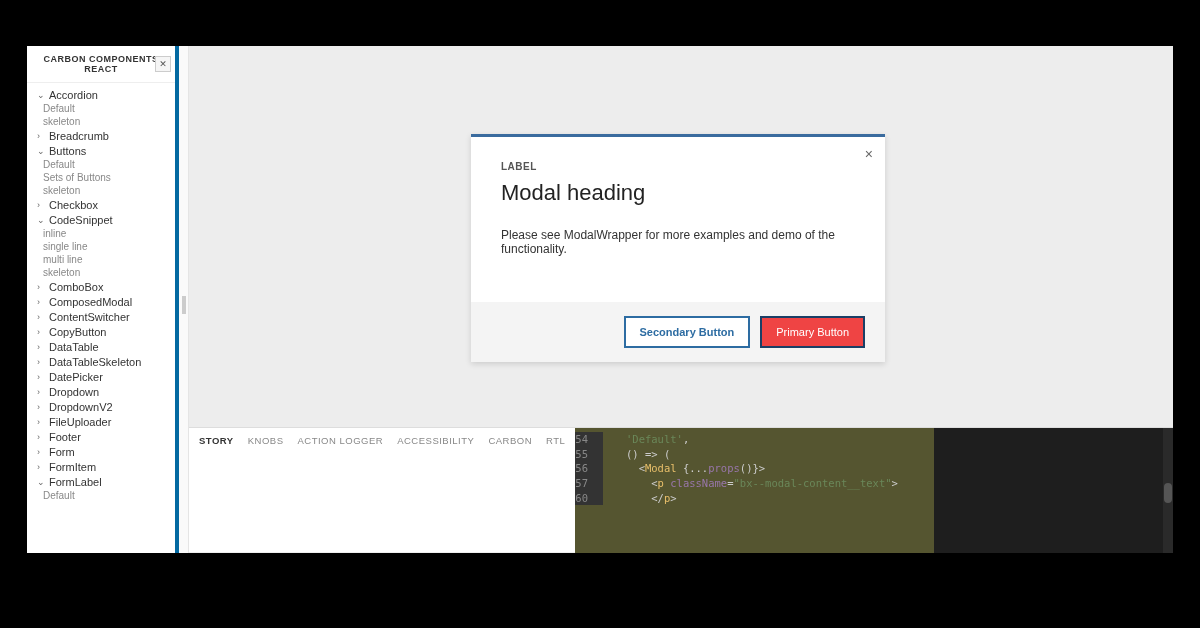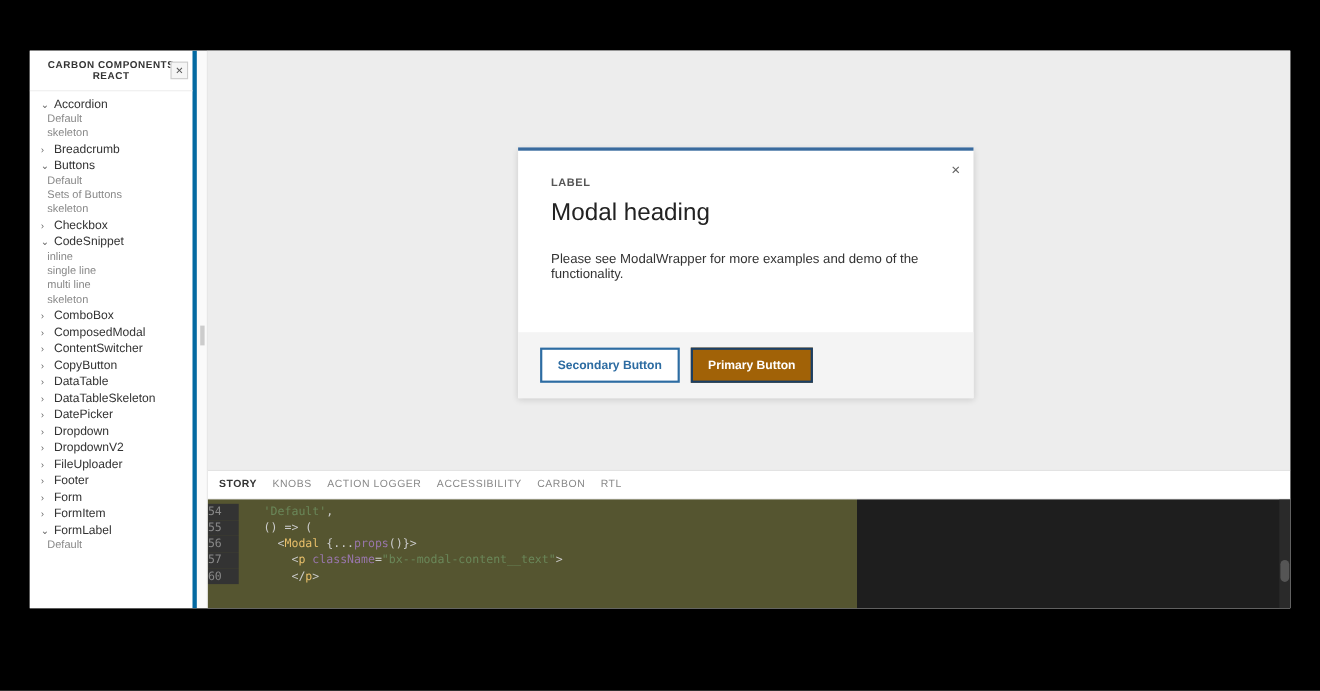--- a/index.html
+++ b/index.html
@@ -162,47 +162,47 @@
 }
 .modal-body {
   font-size: 12px;
   color: #333;
   margin-bottom: 30px;
 }
 .modal-footer {
   background: #f4f4f4;
   padding: 14px 20px;
   display: flex;
-  justify-content: flex-start;
+  justify-content: flex-end;
   gap: 10px;
 }
 .btn-secondary {
   border: 2px solid #2d6ca2;
   color: #2d6ca2;
   background: #fff;
   font-size: 11px;
   font-weight: 600;
   padding: 8px 14px;
   cursor: pointer;
 }
 .btn-primary {
   border: 2px solid #1a3f66;
-  background: #a16207;
+  background: #ef4444;
   color: #fff;
   font-size: 11px;
-  font-weight: 700;
+  font-weight: 400;
   padding: 8px 14px;
   cursor: pointer;
 }
 .addon-panel {
   height: 126px;
   background: #fff;
   border-top: 1px solid #ddd;
   display: flex;
-  flex-direction: column;
+  flex-direction: row;
 }
 .addon-tabs {
   display: flex;
   gap: 14px;
   padding: 7px 10px;
   font-size: 9.5px;
   letter-spacing: 0.5px;
   color: #888;
   border-bottom: 1px solid #eee;
 }

